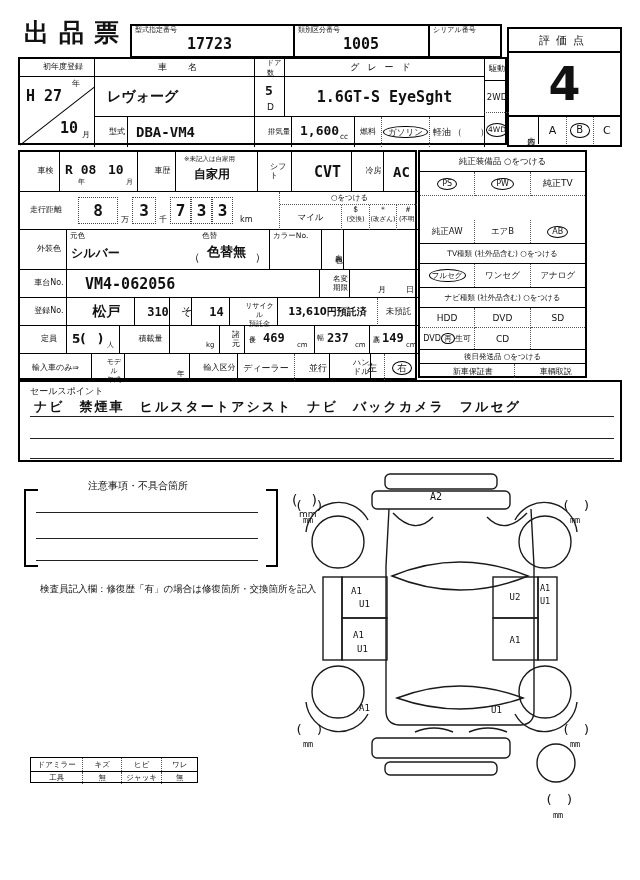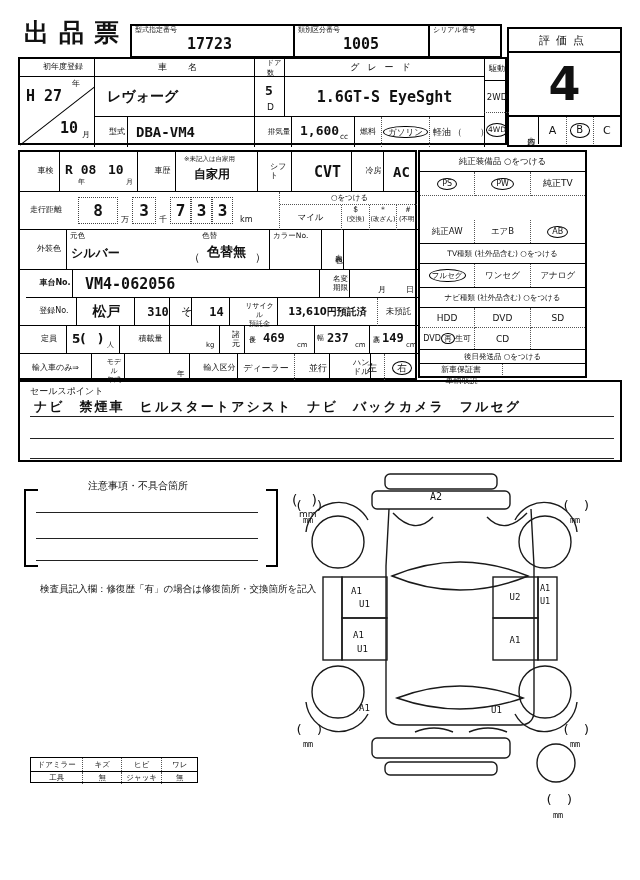--- a/index.html
+++ b/index.html
@@ -162,32 +162,32 @@
       <span class="a" style="left:188px;top:20px;font-size:11px;">）</span>
     </div>
     <div class="a br bb" style="left:250px;top:78px;width:52px;height:40px;">
       <span class="a lbl" style="left:3px;top:2px;font-size:7.5px;">カラーNo.</span>
     </div>
     <div class="a fx br bb" style="left:302px;top:78px;width:22px;height:40px;">
       <span class="vert" style="font-size:7.5px;">内装色</span>
     </div>
     <div class="a bb" style="left:324px;top:78px;width:75px;height:40px;"></div>
 
-    <div class="a fx br bb lbl" style="left:6px;top:118px;width:47px;height:28px;font-weight:bold;">車台No.</div>
+    <div class="a fx br bb lbl" style="left:0;top:118px;width:47px;height:28px;">車台No.</div>
     <div class="a br bb val" style="left:47px;top:118px;width:253px;height:28px;display:flex;align-items:center;padding-left:18px;font-size:15px;">VM4-062056</div>
     <div class="a br bb" style="left:300px;top:118px;width:30px;height:28px;text-align:center;">
       <div style="font-size:7.5px;line-height:1.25;margin-top:4px;">名変</div>
       <div style="font-size:7.5px;line-height:1.25;">期限</div>
     </div>
     <div class="a bb" style="left:330px;top:118px;width:69px;height:28px;">
       <span class="a lbl" style="left:28px;top:16px;">月</span>
       <span class="a lbl" style="left:56px;top:16px;">日</span>
     </div>
 
-    <div class="a fx br bb lbl" style="left:0;top:146px;width:57px;height:28px;">登録No.</div>
+    <div class="a fx br bb lbl" style="left:0;top:146px;width:47px;height:28px;">登録No.</div>
     <div class="a fx br bb" style="left:47px;top:146px;width:68px;height:28px;font-size:14px;font-weight:700;">松戸</div>
     <div class="a fx br bb val" style="left:115px;top:146px;width:35px;height:28px;font-size:12px;">310</div>
     <div class="a fx br bb" style="left:150px;top:146px;width:22px;height:28px;font-size:11px;">そ</div>
     <div class="a fx br bb val" style="left:172px;top:146px;width:38px;height:28px;font-size:12px;">14</div>
     <div class="a br bb" style="left:210px;top:146px;width:48px;height:28px;text-align:center;">
       <div style="font-size:7px;line-height:1.3;margin-top:4px;">リサイクル</div>
       <div style="font-size:7px;line-height:1.3;">預託金</div>
     </div>
     <div class="a fx bb brd" style="left:258px;top:146px;width:100px;height:28px;font-size:10px;font-weight:700;">13,610円預託済</div>
     <div class="a fx bb" style="left:358px;top:146px;width:41px;height:28px;font-size:8.5px;">未預託</div>
@@ -271,21 +271,21 @@
     <div class="a bb" style="left:0;top:176px;width:100%;height:22px;display:flex;">
       <div class="fx brd" style="width:55px;font-size:8px;">
         <span>DVD</span>
           <span class="circ" style="font-size:7.5px;padding:0 1px;">再</span>
           <span>生可</span>
       </div>
       <div class="fx brd" style="width:55px;font-size:9px;">CD</div>
       <div class="fx" style="width:55px;"></div>
     </div>
     <div class="a fx bb" style="left:0;top:198px;width:100%;height:14px;font-size:7.5px;">後日発送品 ○をつける</div>
-    <div class="a" style="left:0;top:212px;width:100%;height:14px;display:flex;flex-direction:column;">
+    <div class="a" style="left:12px;top:212px;width:100%;height:14px;display:flex;">
       <div class="fx brd" style="width:82px;font-size:8px;">新車保証書</div>
       <div class="fx" style="width:83px;font-size:8px;">車輌取説</div>
     </div>
   </div>
 
   <div class="a b25" style="left:18px;top:380px;width:604px;height:82px;">
     <span class="a" style="left:10px;top:3px;font-size:9px;">セールスポイント</span>
     <div class="a val" style="left:14px;top:16px;font-size:13px;letter-spacing:2px;">ナビ　禁煙車　ヒルスタートアシスト　ナビ　バックカメラ　フルセグ</div>
     <div class="a line" style="left:10px;top:34px;width:584px;"></div>
     <div class="a line" style="left:10px;top:56px;width:584px;"></div>

